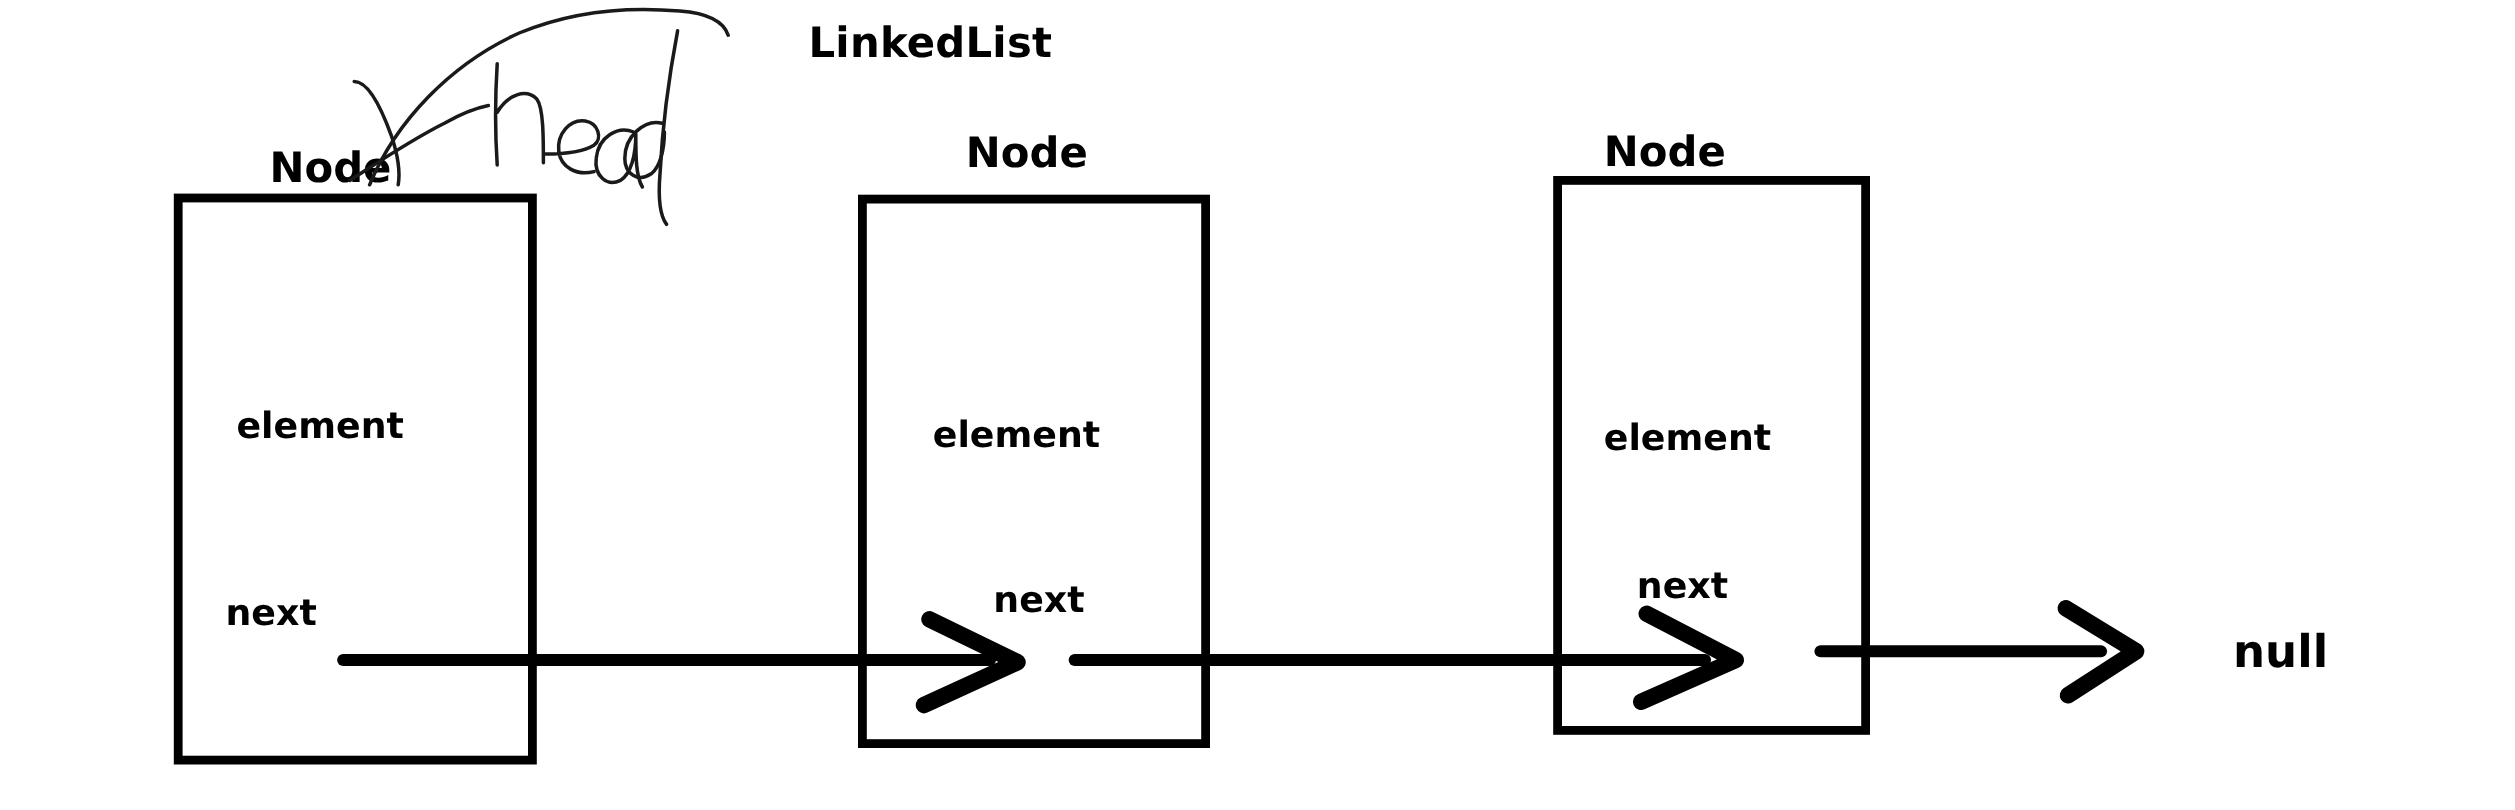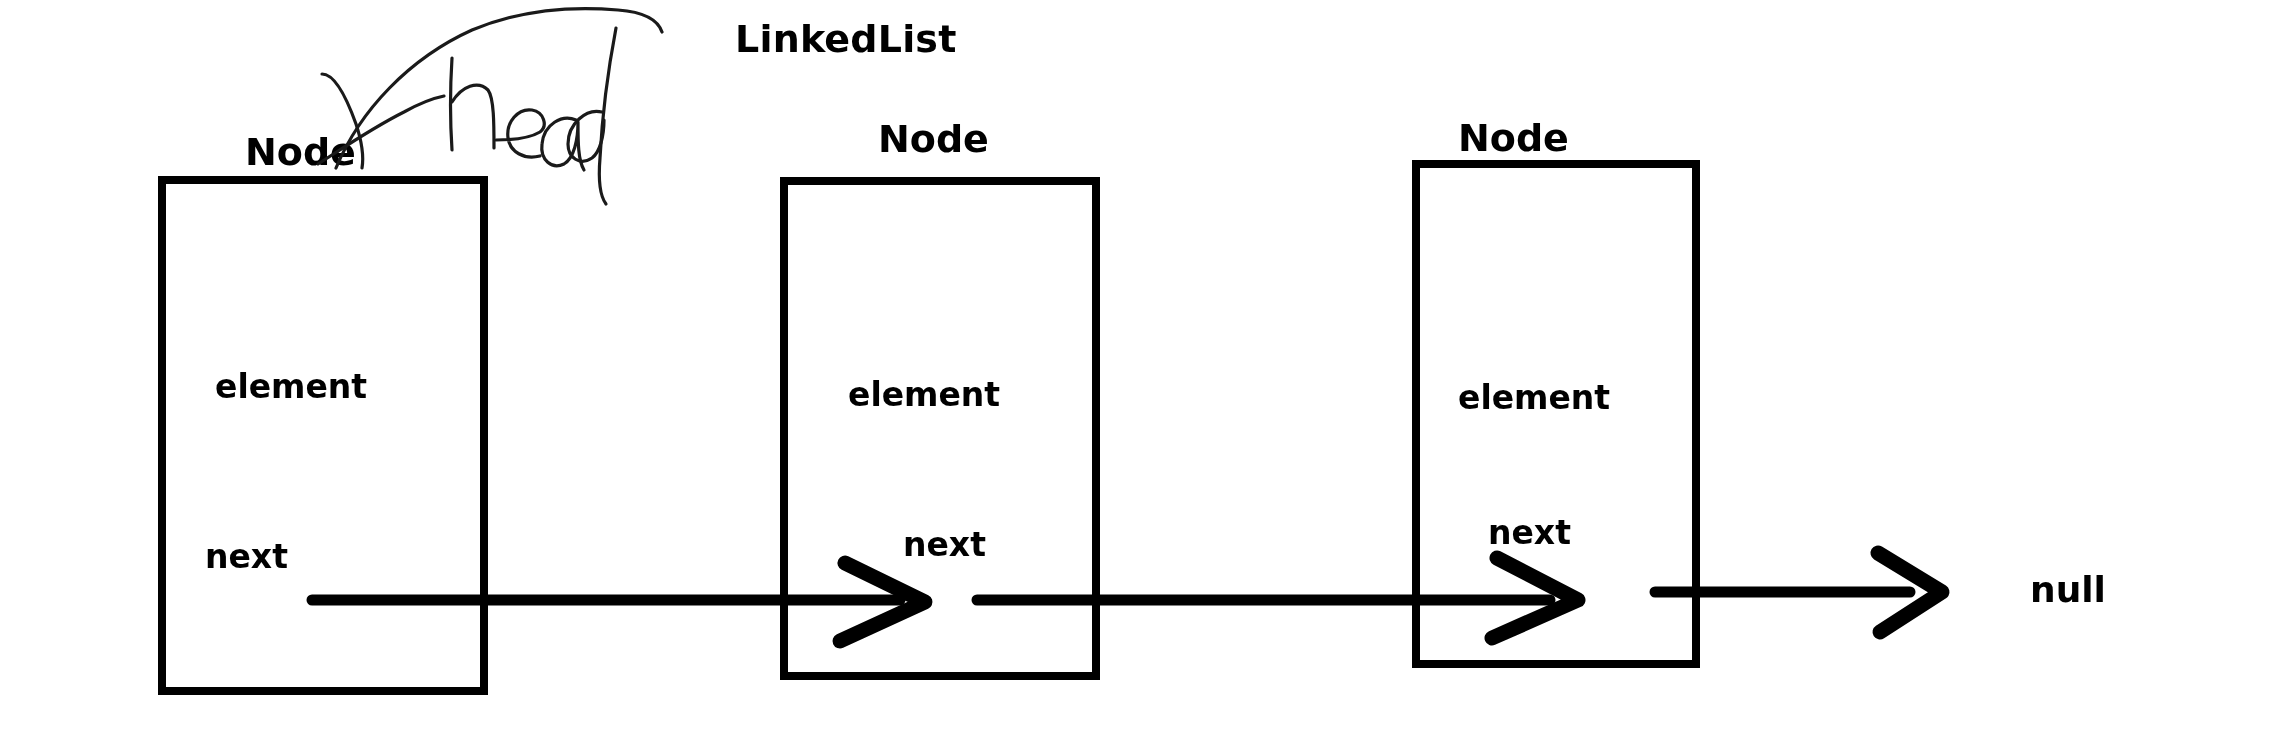--- a/index.html
+++ b/index.html
@@ -45,21 +45,21 @@
   #element-1 { left: 215px;  top: 370px; font-size: 33px; }
   #element-2 { left: 848px;  top: 378px; font-size: 33px; }
   #element-3 { left: 1458px; top: 381px; font-size: 33px; }
 
   
   #next-1 { left: 205px;  top: 540px; font-size: 33px; }
   #next-2 { left: 903px;  top: 528px; font-size: 33px; }
   #next-3 { left: 1488px; top: 516px; font-size: 33px; }
 
   
-  #null-label { left: 2030px; top: 572px; font-size: 36px; }
+  #null-label { left: 2030px; top: 572px; font-size: 41px; }
 
   
   #arrow-layer {
     position: absolute;
     left: 0; top: 0;
     width: 2286px;
     height: 736px;
     pointer-events: none;
   }
   

